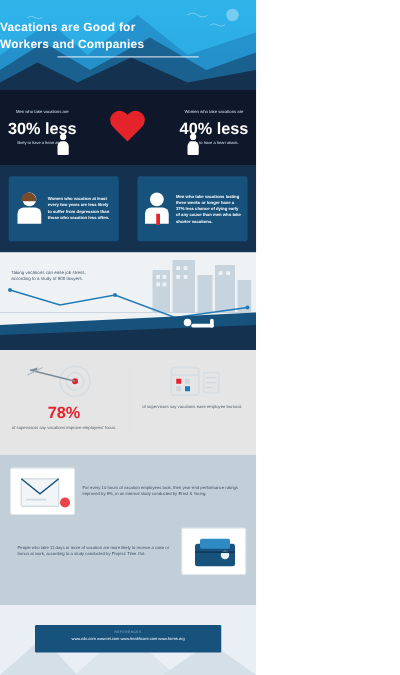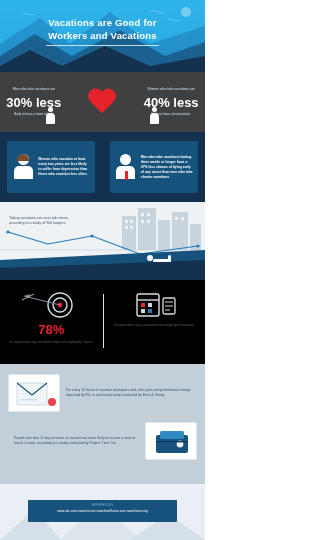--- a/index.html
+++ b/index.html
@@ -16,35 +16,35 @@
     position: relative;
     height: 72px;
     background: linear-gradient(180deg, #2fb4ea 0%, #2aa7e0 100%);
     overflow: hidden;
   }
   .hdr-mtn {
     position: absolute; bottom: 0; left: 0; width: 100%; height: 100%;
   }
   .hdr-title {
     position: absolute; left: 0; right: 0; top: 16px;
-    text-align: center; color: #ffffff;
+    color: #ffffff;
     font-size: 9.5px; line-height: 13px; font-weight: bold;
     letter-spacing: .2px; z-index: 4;
   }
   .hdr-title .l2 { display:block; }
   .hdr-underline {
     position: absolute; left: 46px; width: 113px; top: 45px; height: 1px;
     background: rgba(255,255,255,.75); z-index: 4;
   }
 
   
   .sec-stats {
     position: relative;
     height: 60px;
-    background: #404040;
+    background: #0f172a;
     overflow: hidden;
     display: flex; align-items: center;
   }
   .sec-stats .col {
     width: 33%;
     text-align: center;
     color: #cfe3f2;
     padding: 0 4px;
   }
   .sec-stats .col .lead { font-size: 3.4px; line-height: 5px; }
@@ -102,21 +102,21 @@
   .sec-chart {
     position: relative; height: 78px; background: #eef2f5; overflow: hidden;
   }
   .chart-note {
     position: absolute; left: 9px; top: 14px; width: 74px;
     font-size: 3.6px; line-height: 5.4px; color: #41546b;
   }
 
   
   .sec-pct {
-    position: relative; height: 84px; background: #000000;
+    position: relative; height: 84px; background: #e5e5e5;
     display: flex;
   }
   .pct-col { width: 50%; padding: 10px 8px 0; text-align: center; position: relative; }
   .pct-col .art { height: 30px; display:flex; align-items:center; justify-content:center; }
   .pct-num { font-size: 13px; font-weight: bold; color: #e5232b; margin-top: 2px; }
   .pct-num.blue { color: #1f7bb8; }
   .pct-txt { font-size: 3.4px; line-height: 5px; color: #55606b; margin-top: 3px; }
   .divider {
     position: absolute; left: 50%; top: 14px; width: 1px; height: 54px;
     background: #dfe4e8;
@@ -167,21 +167,21 @@
       <path d="M0 66 L30 50 L62 66 L105 46 L150 66 L205 56 L205 72 L0 72 Z" fill="#14324f"></path>
       <g stroke="#ffffff" stroke-width="0.6" fill="none" opacity="0.45">
         <path d="M150 12 q4 -3 8 0 q4 3 8 0"></path>
         <path d="M168 20 q3 -2 6 0 q3 2 6 0"></path>
         <path d="M22 14 q3 -2 6 0 q3 2 6 0"></path>
       </g>
       <circle cx="186" cy="12" r="5" fill="#ffffff" opacity="0.35"></circle>
     </svg>
     <div class="hdr-title">
       <span>Vacations are Good for</span>
-      <span class="l2">Workers and Vacations</span>
+      <span class="l2">Workers and Companies</span>
     </div>
     <div class="hdr-underline"></div>
   </div>
 
   <div class="sec-stats">
     <div class="col">
       <div class="lead">Men who take vacations are</div>
       <div class="big">30% less</div>
       <div class="sub">likely to have a heart attack.</div>
     </div>

